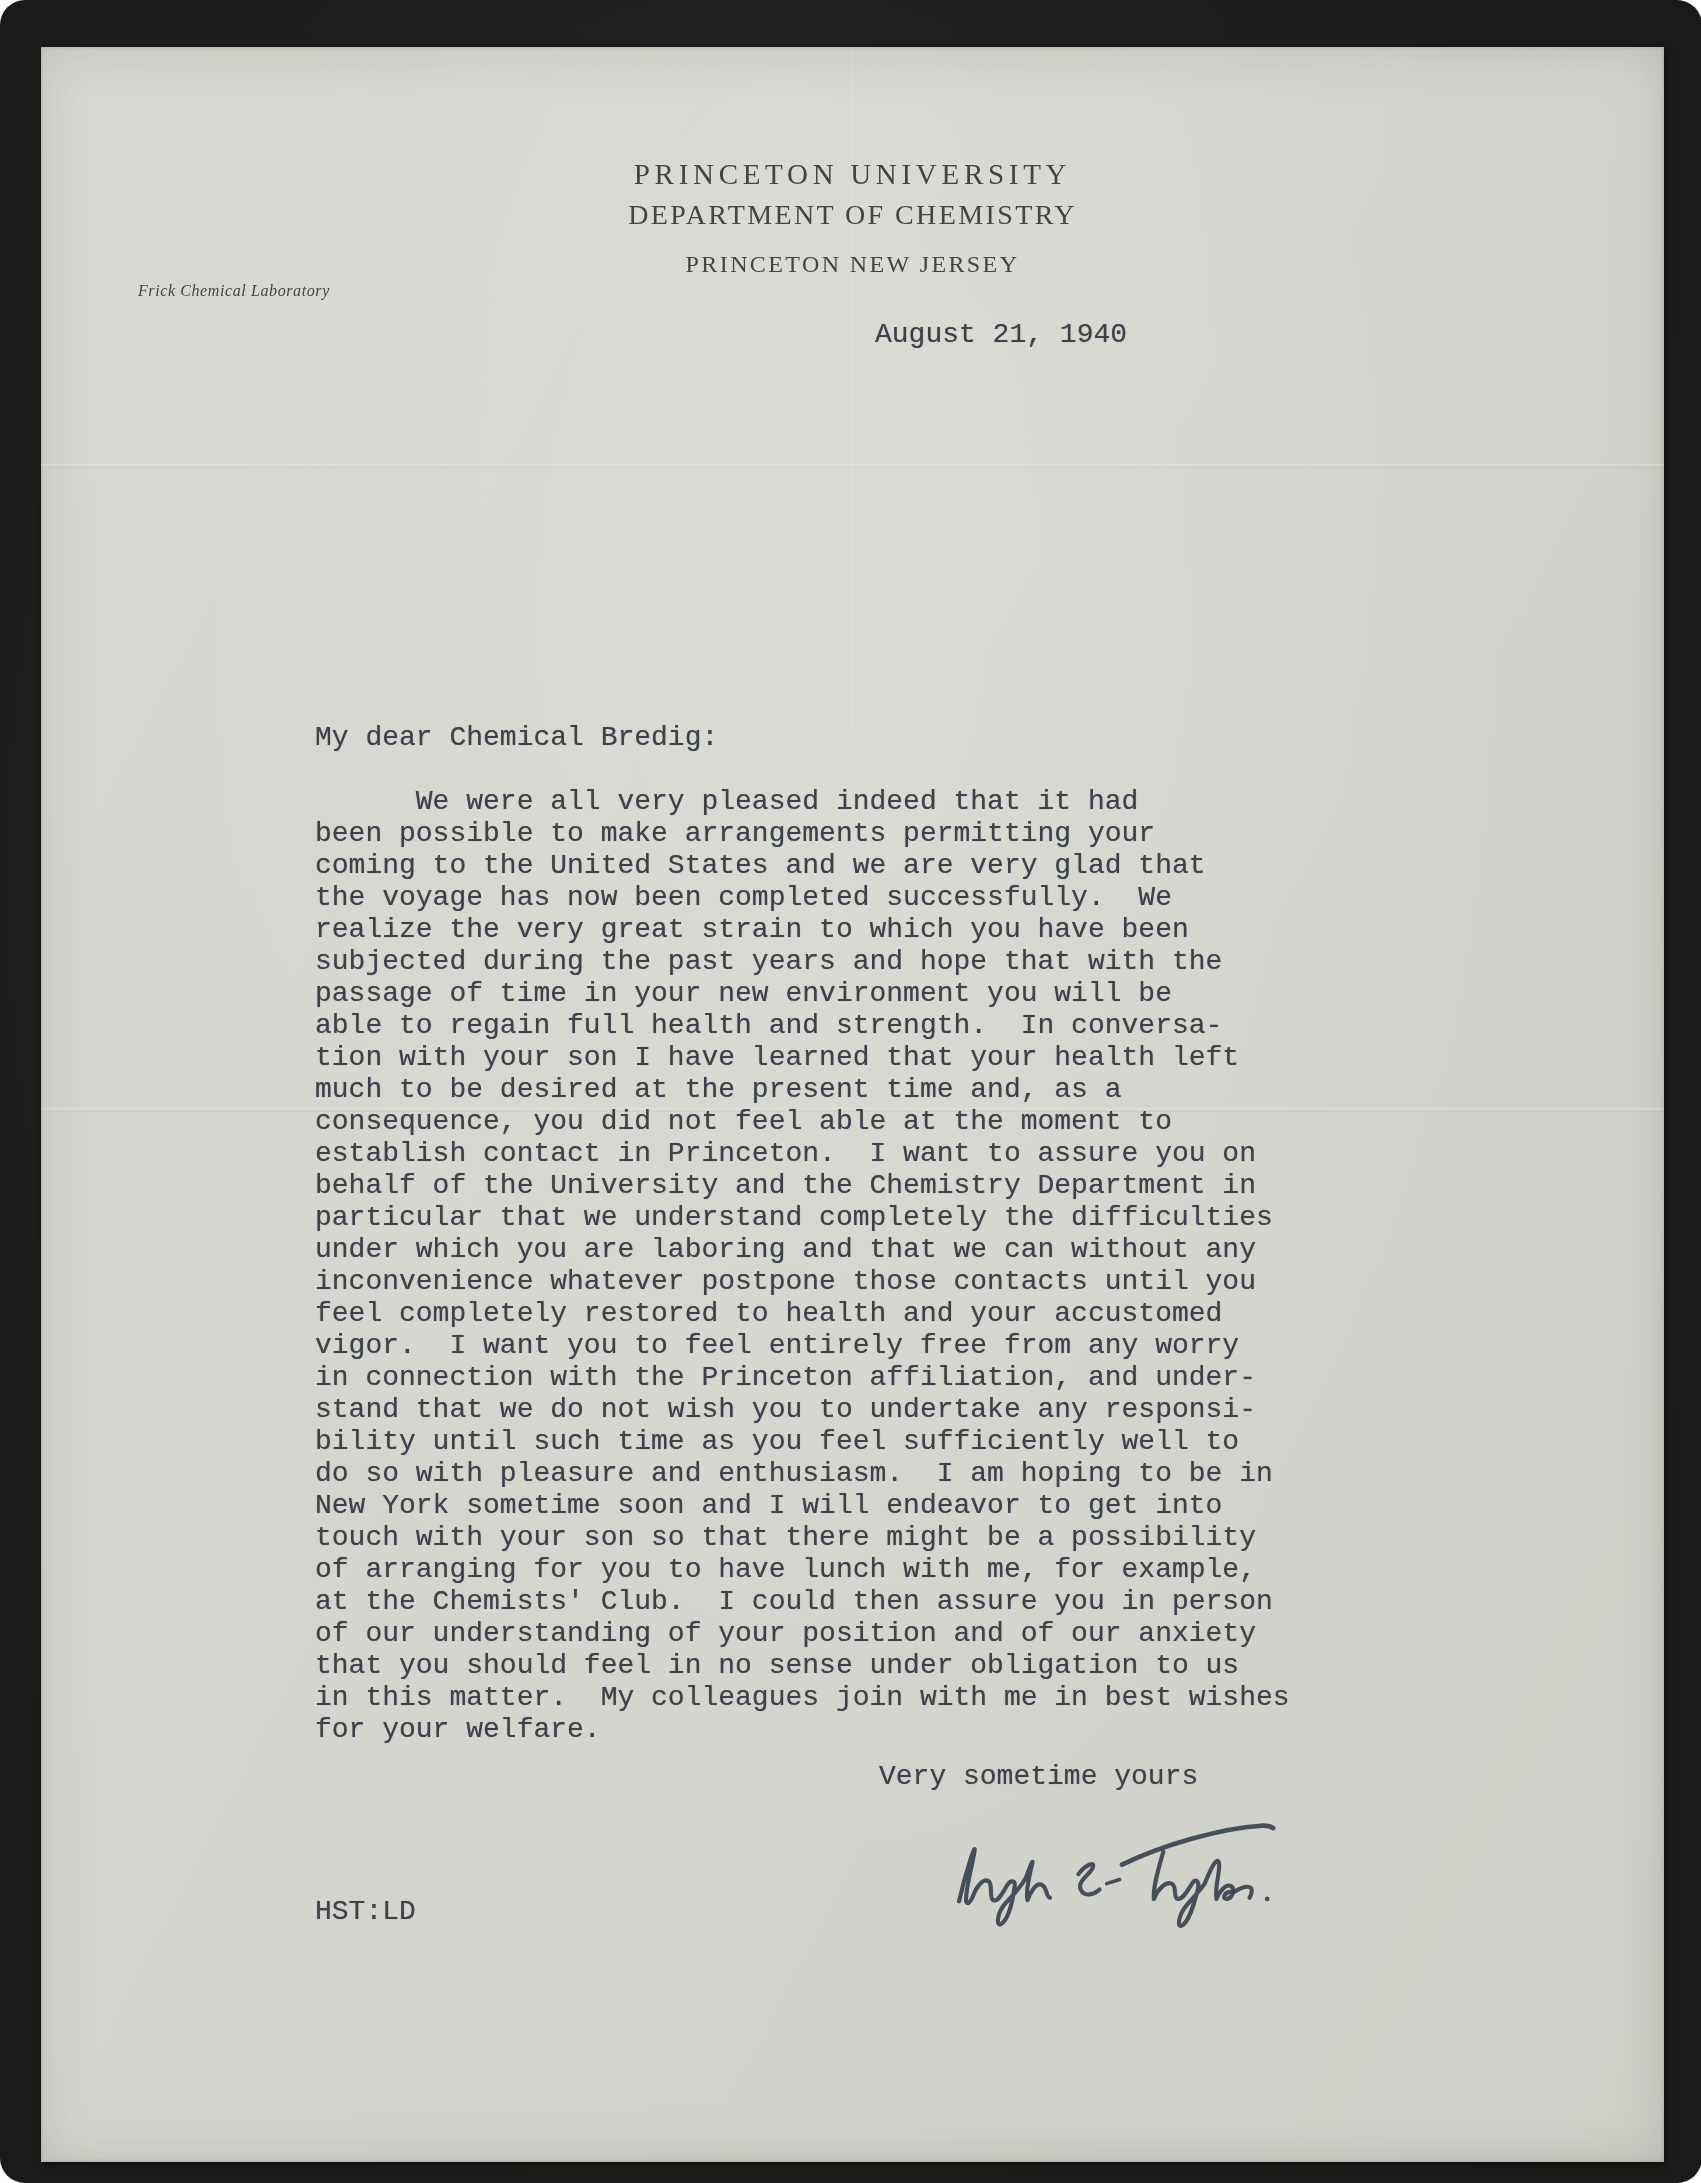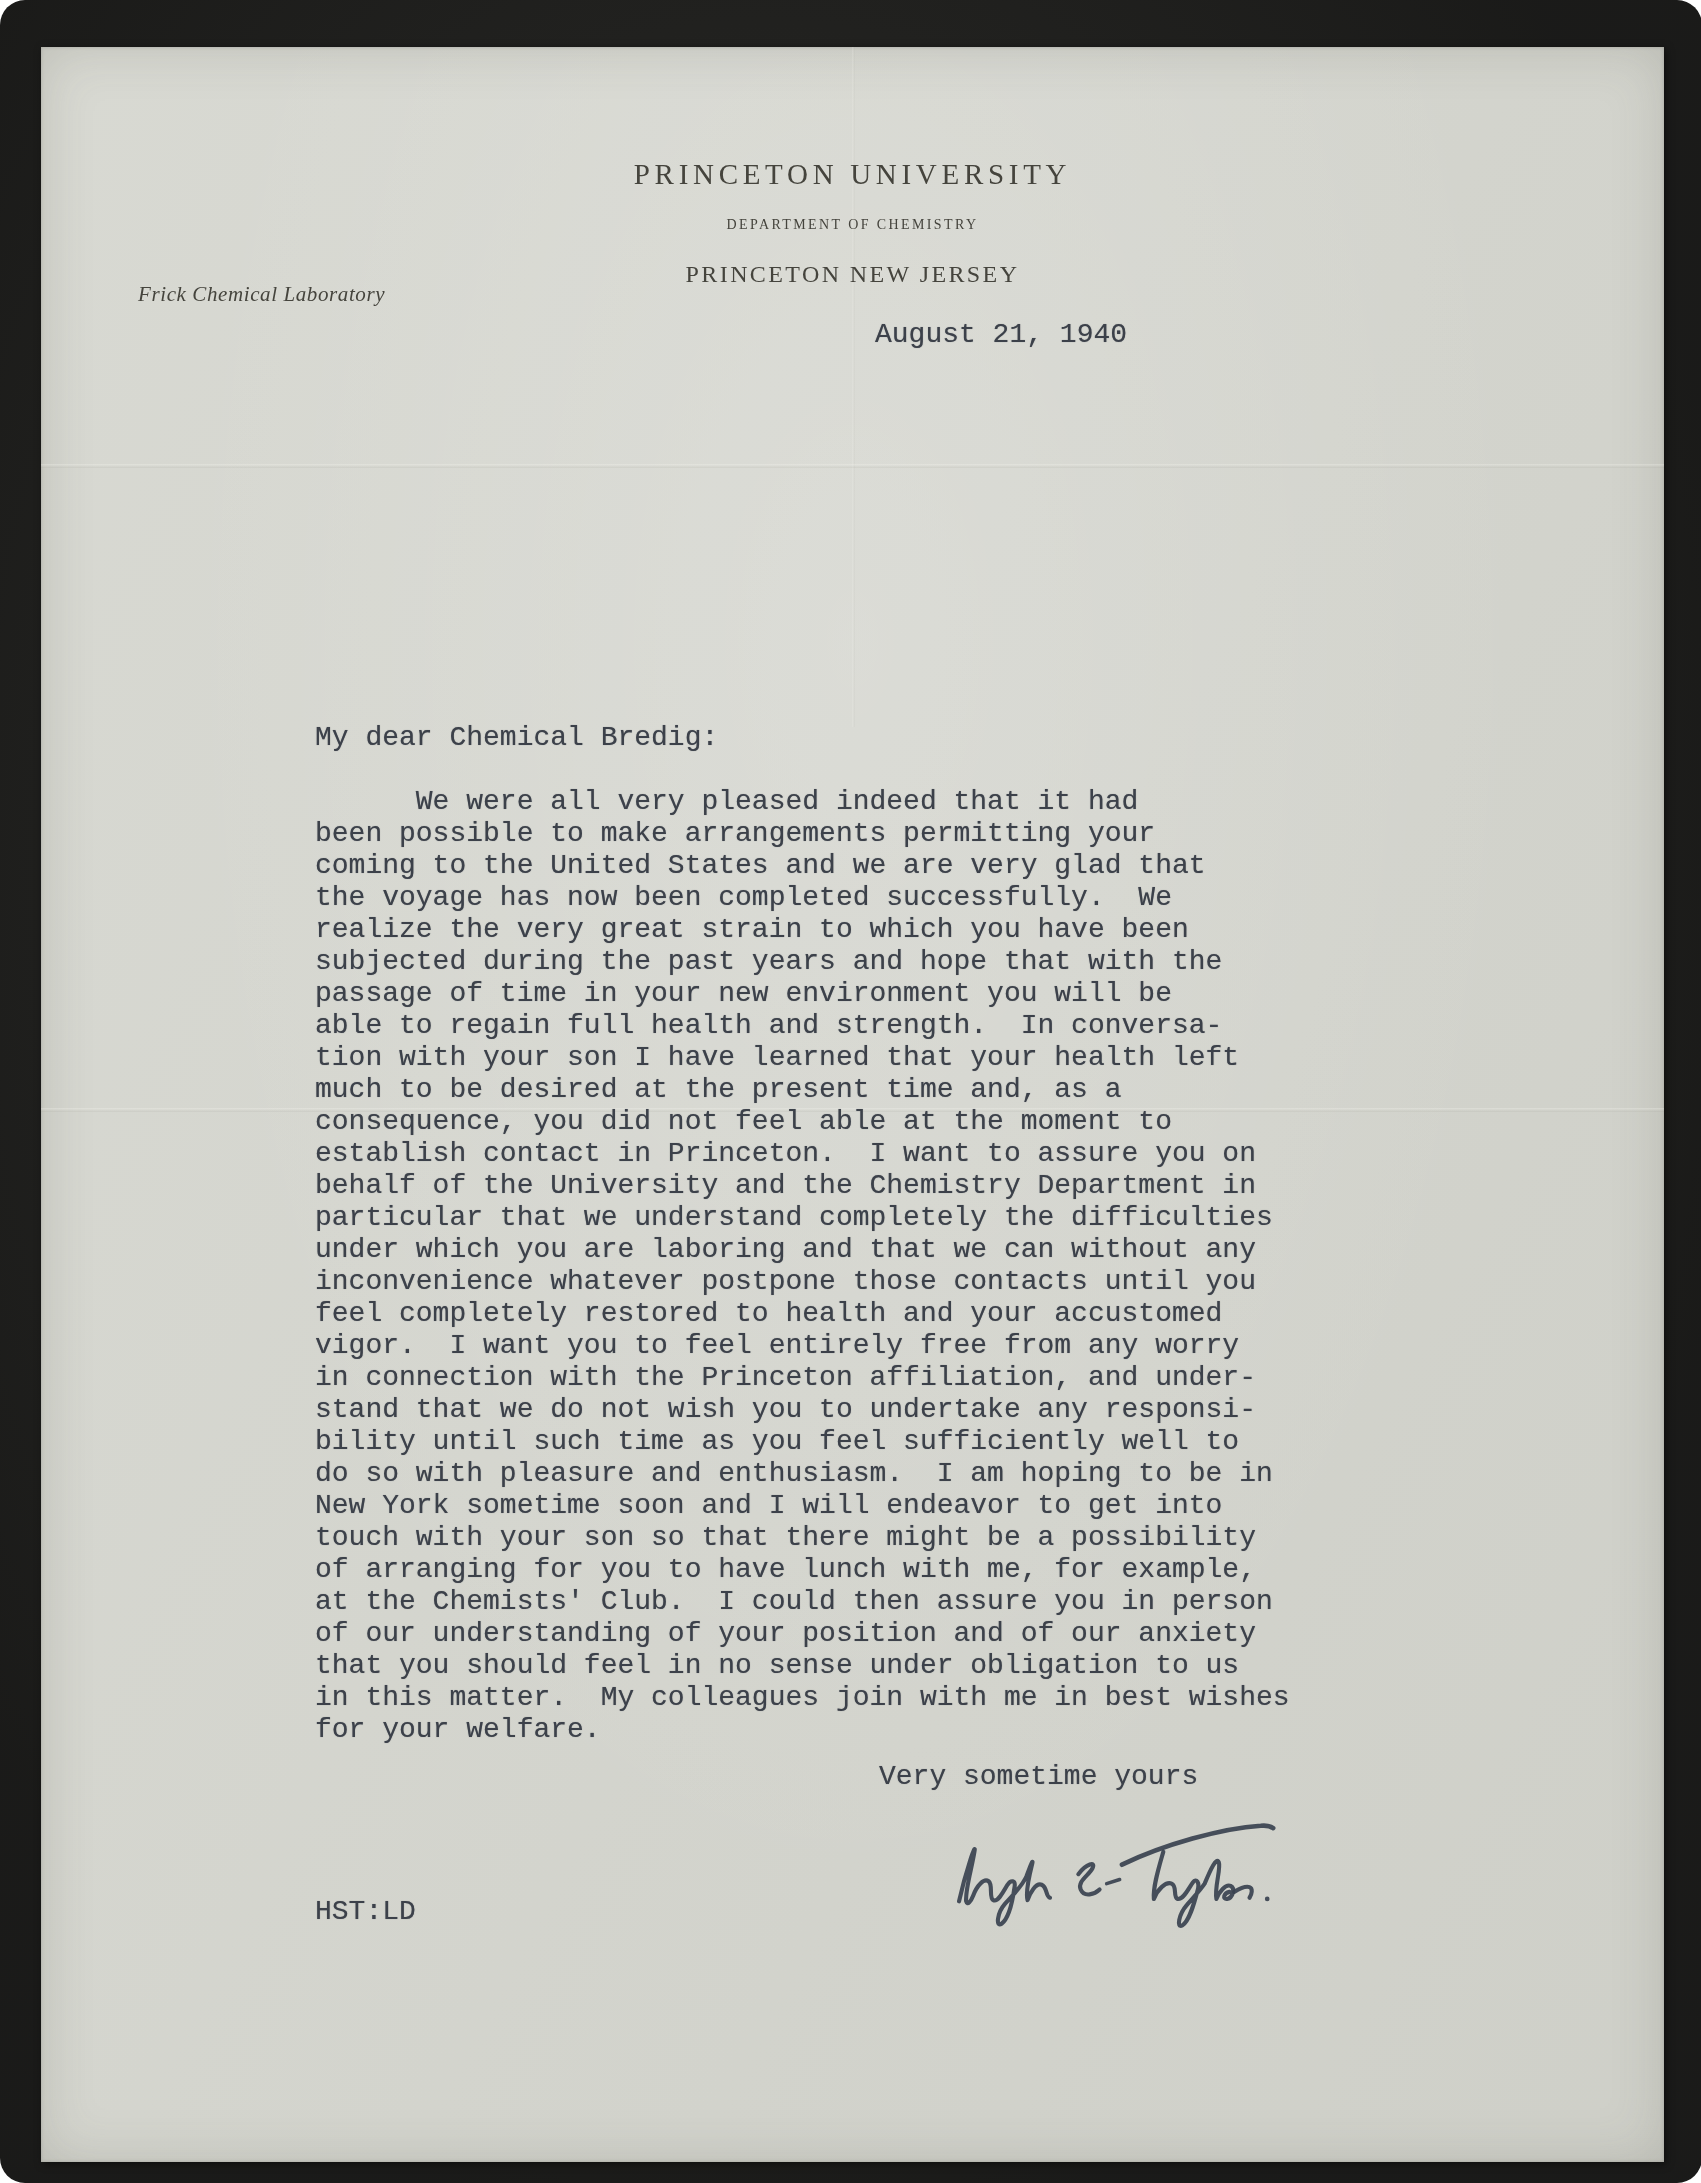--- a/index.html
+++ b/index.html
@@ -63,38 +63,38 @@
     text-align: center;
     color: var(--letterhead-ink, #45443d);
     font-family: "Liberation Serif", "DejaVu Serif", serif;
   }
   .lh-university {
     font-size: 29px;
     letter-spacing: 4.7px;
     line-height: 35px;
   }
   .lh-department {
-    margin-top: 20px;
-    font-size: 14px;
+    margin-top: 10px;
+    font-size: 28px;
     letter-spacing: 2.4px;
     line-height: 26px;
   }
   .lh-location {
     margin-top: 24px;
     font-size: 24px;
     letter-spacing: 2.4px;
     line-height: 25px;
   }
   .lab-label {
     position: absolute;
     left: 97px;
     top: 235px;
     font-family: "Liberation Serif", "DejaVu Serif", serif;
     font-style: italic;
-    font-size: 21px;
+    font-size: 16px;
     color: var(--letterhead-ink, #45443d);
     letter-spacing: 0.6px;
   }
   
   .typed {
     color: var(--ink, #3c414a);
     font-size: 28px;
     line-height: 32px;
     text-shadow: 0 0 0.9px rgba(60,65,74,0.55);
     white-space: pre;

